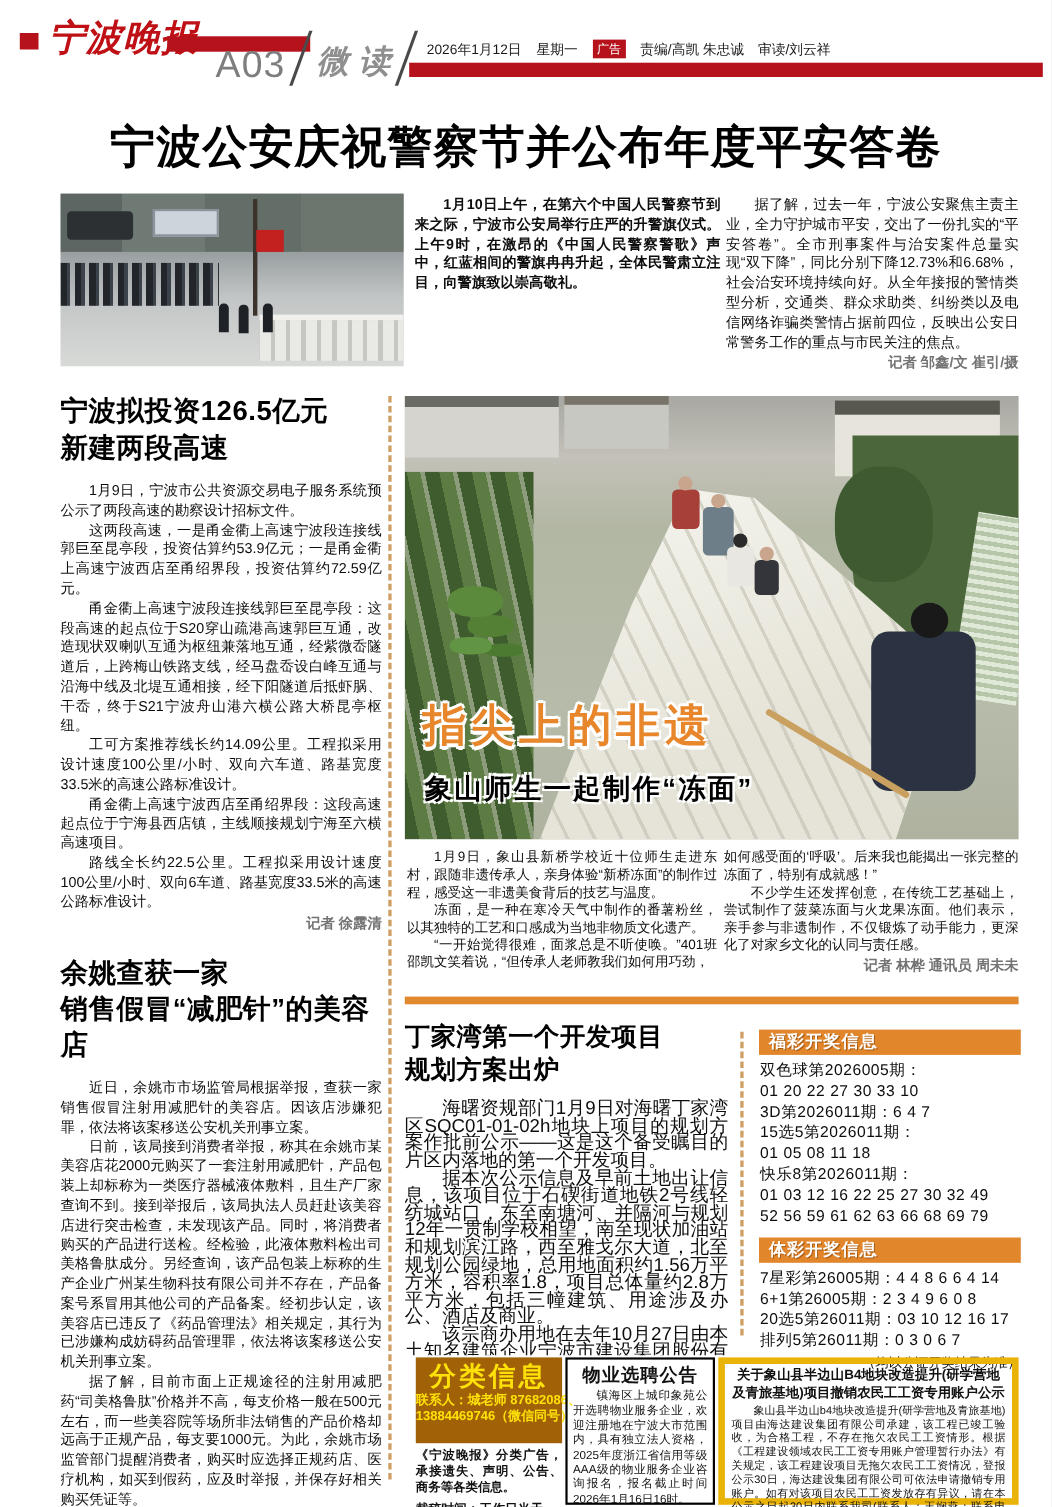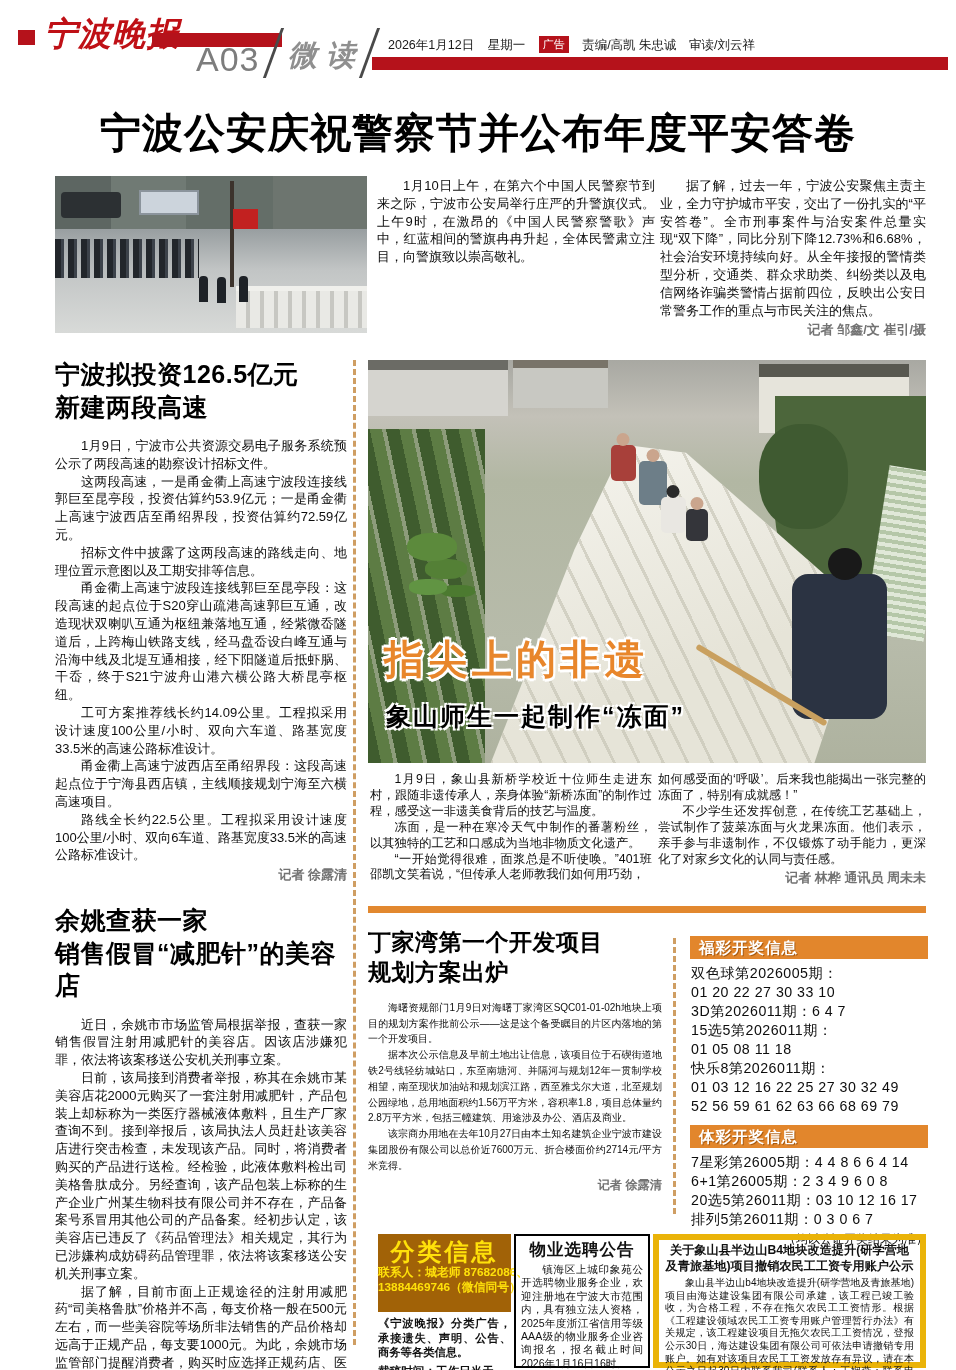--- a/index.html
+++ b/index.html
@@ -38,21 +38,21 @@
   .pp-pole { position:absolute; left:56%; top:3%; width:4px; height:68%; background:#3c332c; }
   .pp-flag { position:absolute; left:57.2%; top:21%; width:8%; height:13%; background:#c22120; }
   .pp-crowd { position:absolute; left:0; top:40%; width:46%; height:25%;
               background:repeating-linear-gradient(90deg,#22262b 0 6px,#3c424a 6px 9px,rgba(160,165,168,.25) 9px 13px); }
   .pp-balustrade { position:absolute; right:0; bottom:3%; width:42%; height:27%;
                    border-top:5px solid #f0f0ec;
                    background:repeating-linear-gradient(90deg,#e9e9e5 0 10px,#c7c7c2 10px 14px); }
   .pp-guard { position:absolute; width:9px; height:26px; background:#1e2227; border-radius:4px 4px 0 0; }
   .pp-guard.g1 { left:46%; bottom:20%; } .pp-guard.g2 { left:52%; bottom:19%; } .pp-guard.g3 { left:59%; bottom:20%; }
   .lead-col { position:absolute; top:177px; height:160px; overflow:hidden; }
-  .lead-col.c1 { left:377px; width:278px; }
+  .lead-col.c1 { left:377px; width:278px;font-weight:bold; }
   .lead-col.c2 { left:660px; width:266px; }
   .body-p { font-size:13px; line-height:17.8px; text-align:justify; text-indent:2em; color:#0d0d0d; }
   .byline { font-size:13px; line-height:18px; text-align:right; font-weight:bold; color:#737373; margin-top:2px; }
 
   
   .left-rail { position:absolute; left:55px; top:358px; width:292px; }
   .art-title { font-size:25px; line-height:1.3; font-weight:900; color:#000; letter-spacing:0.5px; }
   .art-body { margin-top:14px; }
   .vrule { position:absolute; border-left:3px dashed #cf9e63; }
   .vrule.v1 { left:353px; top:360px; height:985px; }
@@ -100,21 +100,21 @@
   .feature-col { position:absolute; top:772px; height:132px; overflow:hidden; }
   .feature-col.c1 { left:370px; width:282px; }
   .feature-col.c2 { left:658px; width:268px; }
   .feature-col .body-p { font-size:12.3px; line-height:15.9px; }
   .no-indent { text-indent:0 !important; }
   .orange-rule { position:absolute; left:368px; top:906px; width:558px; height:7px; background:#e2882f; }
 
   
   .djw { position:absolute; left:368px; top:928px; width:294px; height:304px; overflow:hidden; }
   .djw .art-title { font-size:23px; }
-  .djw .body-p { font-size:10px; line-height:15.8px; }
+  .djw .body-p { font-size:17px; line-height:15.8px; }
   .djw .art-body { margin-top:12px; }
   .djw .byline { font-size:12.2px; }
 
   
   .lottery { position:absolute; left:690px; top:936px; width:238px; }
   .lot-header { background:#e2862c; color:#fff; font-weight:900; font-size:15.5px; height:23px;
                 line-height:23px; padding-left:9px; letter-spacing:1px;
                 text-shadow:1px 1px 0 #a85b12; }
   .lot-lines { padding:5px 0 2px 1px; }
   .lot-line { font-size:14.2px; line-height:19px; color:#0d0d0d; letter-spacing:0.5px; white-space:nowrap; }
@@ -182,21 +182,20 @@
   </div>
 
   <div class="left-rail">
     <div class="art-title">
       <div>宁波拟投资126.5亿元</div>
       <div>新建两段高速</div>
     </div>
     <div class="art-body">
       <p class="body-p">1月9日，宁波市公共资源交易电子服务系统预公示了两段高速的勘察设计招标文件。</p>
       <p class="body-p">这两段高速，一是甬金衢上高速宁波段连接线郭巨至昆亭段，投资估算约53.9亿元；一是甬金衢上高速宁波西店至甬绍界段，投资估算约72.59亿元。</p>
-      <p class="body-p">招标文件中披露了这两段高速的路线走向、地理位置示意图以及工期安排等信息。</p>
       <p class="body-p">甬金衢上高速宁波段连接线郭巨至昆亭段：这段高速的起点位于S20穿山疏港高速郭巨互通，改造现状双喇叭互通为枢纽兼落地互通，经紫微岙隧道后，上跨梅山铁路支线，经马盘岙设白峰互通与沿海中线及北堤互通相接，经下阳隧道后抵虾脶、干岙，终于S21宁波舟山港六横公路大桥昆亭枢纽。</p>
       <p class="body-p">工可方案推荐线长约14.09公里。工程拟采用设计速度100公里/小时、双向六车道、路基宽度33.5米的高速公路标准设计。</p>
       <p class="body-p">甬金衢上高速宁波西店至甬绍界段：这段高速起点位于宁海县西店镇，主线顺接规划宁海至六横高速项目。</p>
       <p class="body-p">路线全长约22.5公里。工程拟采用设计速度100公里/小时、双向6车道、路基宽度33.5米的高速公路标准设计。</p>
       <p class="byline">记者 徐露清</p>
     </div>
     <div class="art-title" style="margin-top:20px;">
       <div>余姚查获一家</div>
       <div>销售假冒“减肥针”的美容店</div>
     </div>

